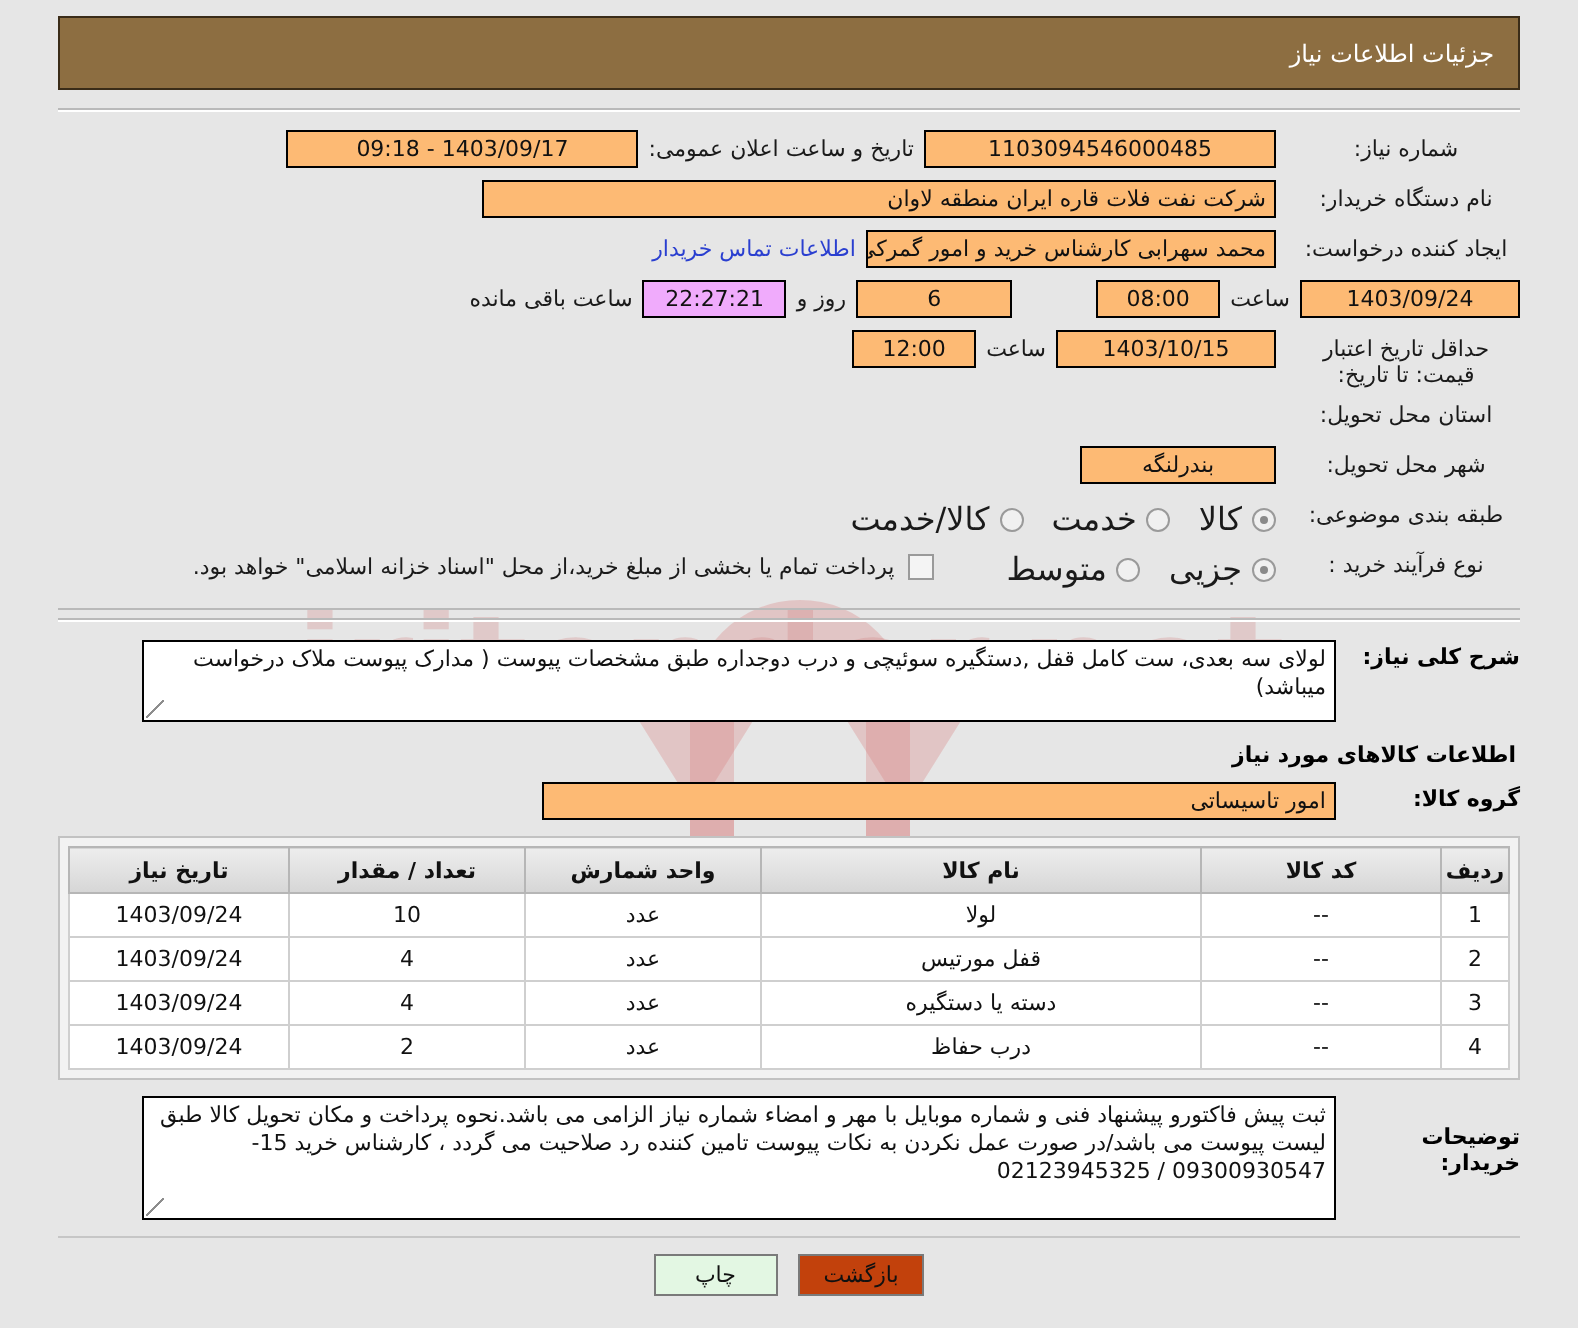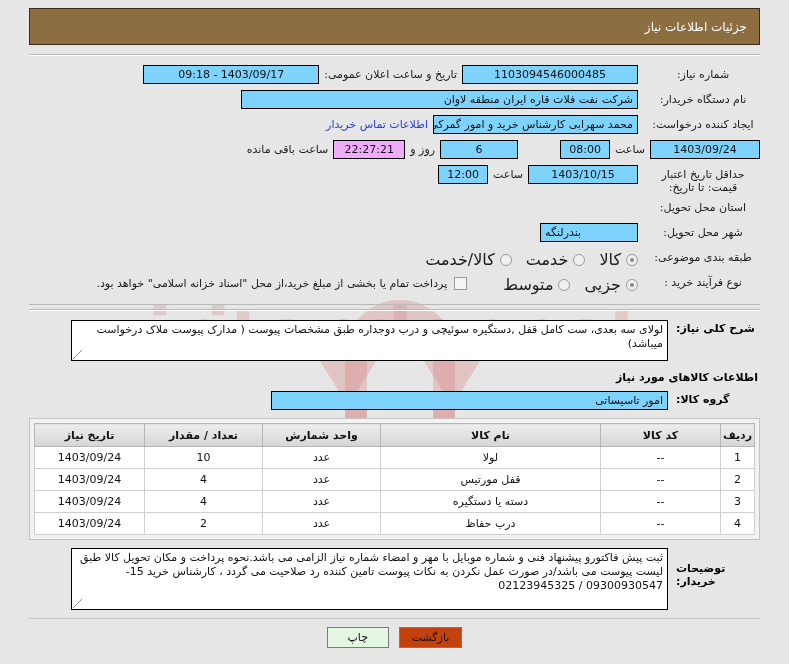--- a/index.html
+++ b/index.html
@@ -120,42 +120,42 @@
     display: flex;
     flex-direction: row;
     align-items: center;
     justify-content: flex-start;
     gap: 0;
   }
 
   
   .tbox {
     border: 1px solid #000000;
-    background: #7dd3fc;
+    background: #fdba74;
     height: 19px;
     line-height: 17px;
     padding: 0 4px;
     font-size: 11px;
     text-align: center;
     white-space: nowrap;
     overflow: hidden;
     color: #111;
   }
   .tbox.cream { background: #f0abfc; }
 
   .w-need     { width: 176px; }
   .w-date     { width: 176px; }
   .w-org      { width: 397px; text-align: right; }
   .w-creator  { width: 205px; text-align: right; }
   .w-datefld  { width: 110px; }
-  .w-time     { width: 50px; }
+  .w-time     { width: 62px; }
   .w-days     { width: 78px; }
   .w-count    { width: 72px; }
   .w-prov     { width: 98px; text-align: right; }
-  .w-city     { width: 98px; text-align: left; }
+  .w-city     { width: 98px; text-align: center; }
   .w-group    { width: 397px; text-align: right; }
 
   .inline-lbl {
     font-size: 11px;
     padding: 0 5px;
     color: #1a1a1a;
     white-space: nowrap;
   }
   .link {
     color: #2a3fd0;
@@ -230,21 +230,21 @@
     padding-top: 9px;
   }
   .srow {
     display: flex;
     flex-direction: row;
     align-items: flex-start;
   }
   .slabel {
     width: 92px;
     flex: 0 0 92px;
-    text-align: left;
+    text-align: right;
     padding-left: 8px;
     padding-top: 2px;
     font-size: 11px;
     font-weight: bold;
     color: #000;
   }
   .tarea {
     border: 1px solid #000;
     background: #fff;
     width: 597px;

